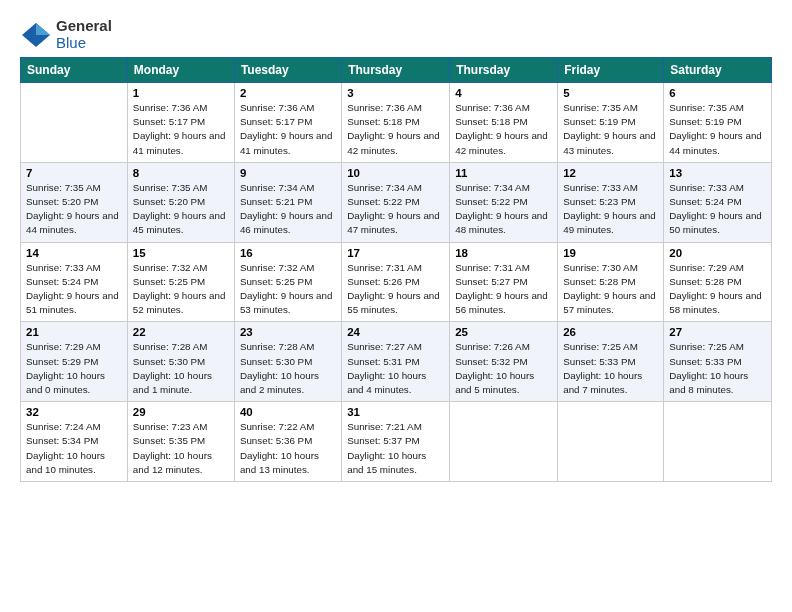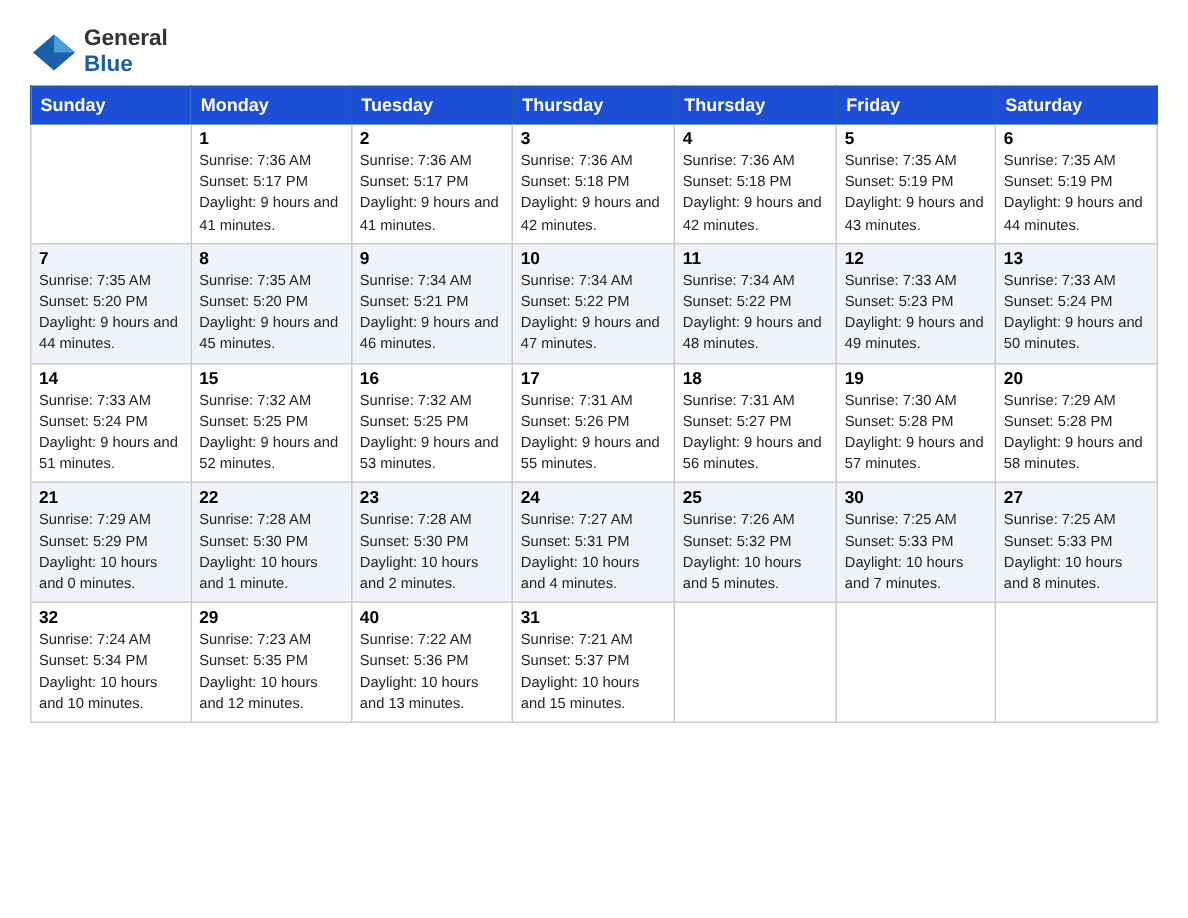--- a/index.html
+++ b/index.html
@@ -32,21 +32,21 @@
       flex-direction: column;
       line-height: 1.1;
     }
     .logo-general {
       font-size: 15px;
       font-weight: bold;
       color: #333;
     }
     .logo-blue {
       font-size: 15px;
-      font-weight: bold;
+      font-weight: normal;
       color: #1a5fa8;
     }
     .logo-icon {
       width: 32px;
       height: 28px;
     }
     .title-block {
       text-align: right;
     }
     .main-title {
@@ -57,21 +57,21 @@
     .subtitle {
       font-size: 15px;
       color: #333;
     }
     .calendar {
       width: 100%;
       border-collapse: collapse;
       font-size: 10.5px;
     }
     .calendar thead th {
-      background: #1d4ed8;
+      background: #0f766e;
       color: #fff;
       text-align: left;
       padding: 5px 6px;
       font-size: 12px;
       font-weight: bold;
       border: 1px solid #1a5fa8;
     }
     .calendar tbody td {
       vertical-align: top;
       border: 1px solid #ccc;
@@ -234,21 +234,21 @@
         </td>
           <td>
           <span class="day-number">24</span>
           <span class="day-info">Sunrise: 7:27 AM<br>Sunset: 5:31 PM<br>Daylight: 10 hours and 4 minutes.</span>
         </td>
           <td>
           <span class="day-number">25</span>
           <span class="day-info">Sunrise: 7:26 AM<br>Sunset: 5:32 PM<br>Daylight: 10 hours and 5 minutes.</span>
         </td>
           <td>
-          <span class="day-number">30</span>
+          <span class="day-number">26</span>
           <span class="day-info">Sunrise: 7:25 AM<br>Sunset: 5:33 PM<br>Daylight: 10 hours and 7 minutes.</span>
         </td>
           <td>
           <span class="day-number">27</span>
           <span class="day-info">Sunrise: 7:25 AM<br>Sunset: 5:33 PM<br>Daylight: 10 hours and 8 minutes.</span>
         </td>
         </tr>
         <tr>
           <td>
           <span class="day-number">32</span>

